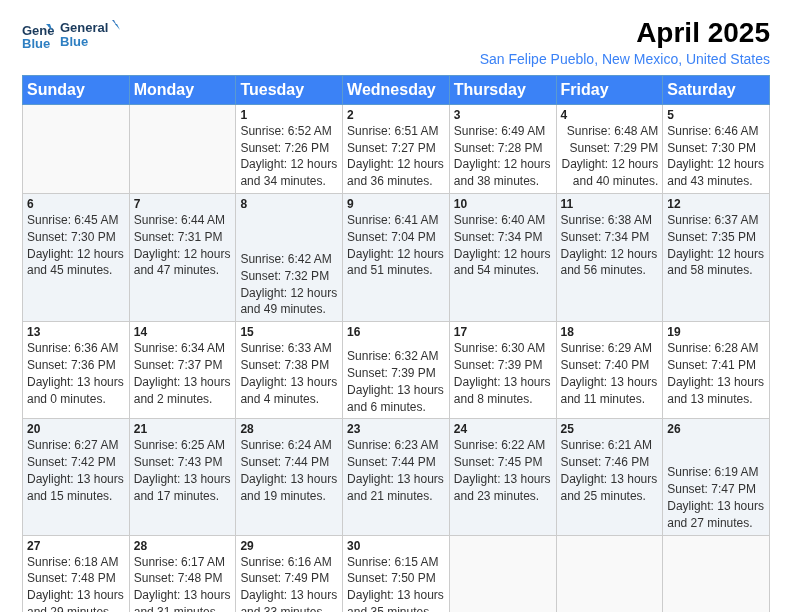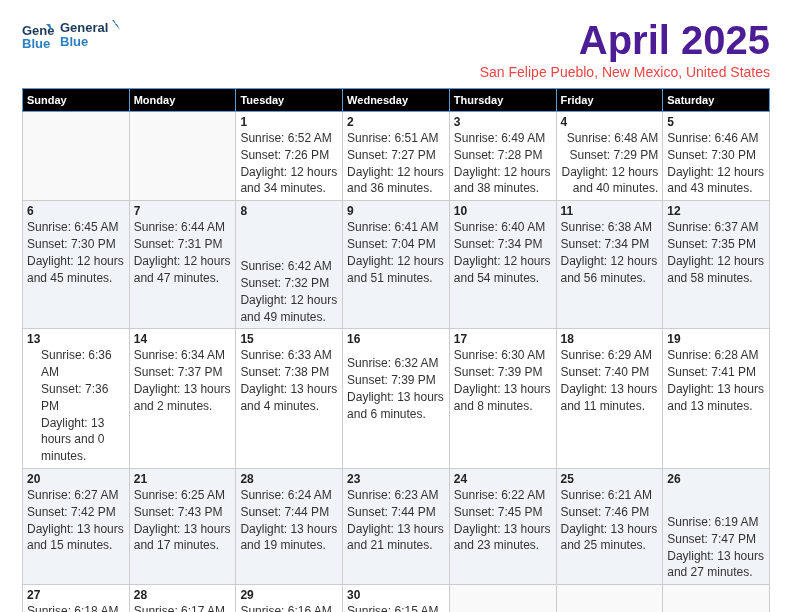--- a/index.html
+++ b/index.html
@@ -29,41 +29,41 @@
       gap: 4px;
     }
     .logo-icon {
       width: 32px;
       height: 28px;
     }
     .title-block {
       text-align: right;
     }
     .main-title {
-      font-size: 40px;
+      font-size: 28px;
       font-weight: bold;
-      color: #4c1d95;
+      color: #000000;
       line-height: 1.1;
     }
     .subtitle {
       font-size: 14px;
-      color: #ef4444;
+      color: #3b82f6;
       margin-top: 2px;
     }
     .calendar {
       flex: 1;
       border: 1px solid #ccc;
       border-collapse: collapse;
       width: 100%;
       table-layout: fixed;
     }
     .calendar thead th {
-      background: #000000;
+      background: #3b82f6;
       color: #fff;
-      font-size: 11px;
+      font-size: 16px;
       font-weight: bold;
       padding: 5px 4px;
       text-align: left;
       border: 1px solid #5a9ad0;
     }
     .calendar tbody td {
       border: 1px solid #ccc;
       vertical-align: top;
       padding: 3px 4px;
       font-size: 9.5px;
@@ -202,21 +202,21 @@
           <td>
             <span class="day-num">12</span>
             <div class="day-info" style="white-space: pre-line;">Sunrise: 6:37 AM
 Sunset: 7:35 PM
 Daylight: 12 hours and 58 minutes.</div>
           </td>
         </tr>
         <tr>
           <td>
             <span class="day-num">13</span>
-            <div class="day-info" style="white-space: pre-line; margin-left: 14px;">Sunrise: 6:36 AM
+            <div class="day-info" style="white-space: pre-line;">Sunrise: 6:36 AM
 Sunset: 7:36 PM
 Daylight: 13 hours and 0 minutes.</div>
           </td>
           <td>
             <span class="day-num">14</span>
             <div class="day-info" style="white-space: pre-line;">Sunrise: 6:34 AM
 Sunset: 7:37 PM
 Daylight: 13 hours and 2 minutes.</div>
           </td>
           <td>

